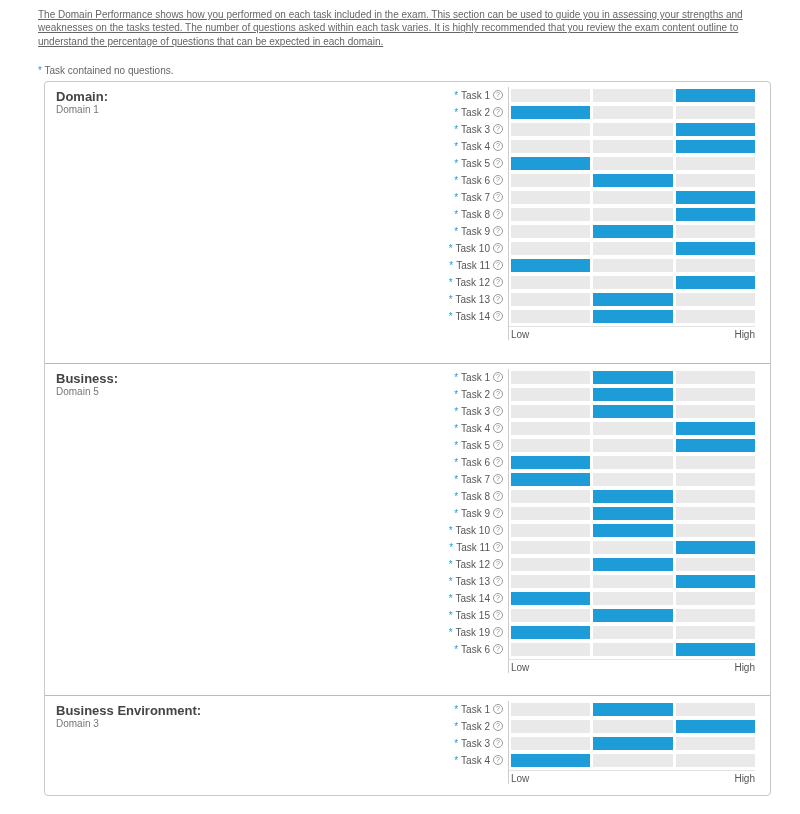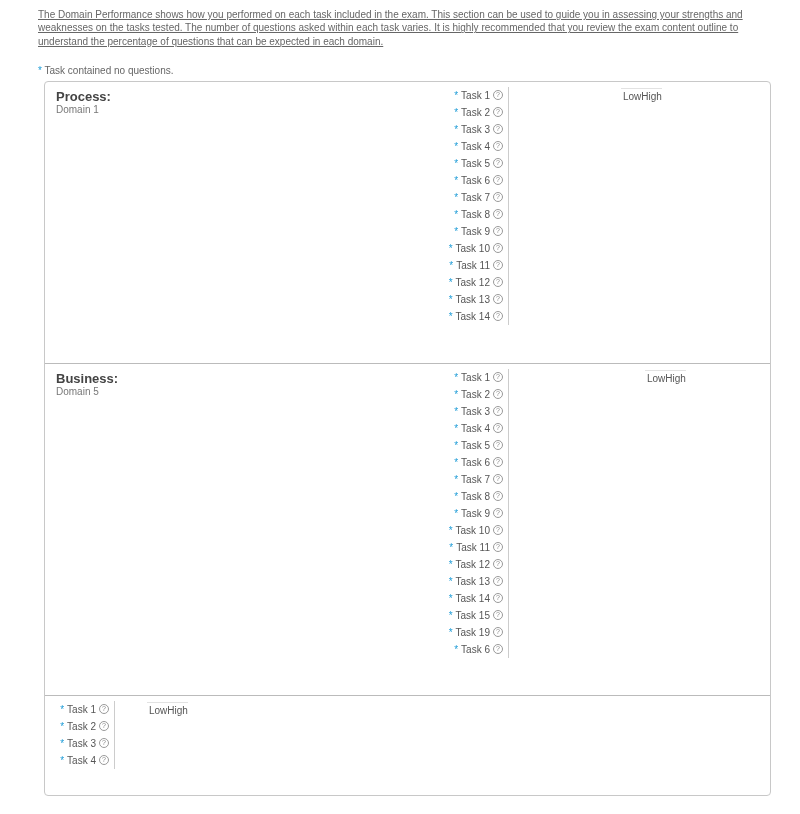--- a/index.html
+++ b/index.html
@@ -49,21 +49,21 @@
     height:17px;display:flex;align-items:center;justify-content:flex-end;
     gap:3px;padding-right:5px;font-size:10px;color:#555;white-space:nowrap;
   }
   .label-row .marker{color:var(--marker);font-size:10px;}
   .info{
     width:10px;height:10px;flex:none;border:1px solid #9a9a9a;border-radius:50%;
     font-size:7px;line-height:8px;text-align:center;color:#888;
     display:inline-block;cursor:pointer;
   }
   .chart-right{
-    flex:1;display:flex;flex-direction:row;
+    flex:1;display:flex;flex-direction:column;
     border-left:1px solid #CCCCCC;
   }
   .track-row{height:17px;display:flex;align-items:center;}
   .track{width:100%;height:13px;display:flex;gap:3px;padding-left:2px;}
   .seg{flex:1;background:var(--bar-track);}
   .seg.filled{background:var(--bar-fill);}
   .axis{
     display:flex;justify-content:space-between;
     font-size:10px;color:#555;padding:2px 0 0 2px;
     border-top:1px solid #E2E2E2;margin-top:1px;
@@ -71,21 +71,21 @@
 </style>
 </head>
 <body>
 
 <div class="page">
   <p class="description">The Domain Performance shows how you performed on each task included in the exam. This section can be used to guide you in assessing your strengths and weaknesses on the tasks tested. The number of questions asked within each task varies. It is highly recommended that you review the exam content outline to understand the percentage of questions that can be expected in each domain.</p>
   <p class="footnote"><span class="marker">*</span> <span>Task contained no questions.</span></p>
   <div class="panel">
       <div class="domain-section">
         <div class="domain-header">
-          <h2>Process:</h2>
+          <h2>Domain:</h2>
           <div class="sub">Domain 1</div>
         </div>
         <div class="chart">
           <div class="chart-left">
             <div class="label-row">
               <span class="marker">*</span>
               <span>Task 1</span>
               <span class="info">?</span>
             </div>
             <div class="label-row">
@@ -474,20 +474,24 @@
               </div>
             </div>
             <div class="axis">
               <span>Low</span>
               <span>High</span>
             </div>
           </div>
         </div>
       </div>
       <div class="domain-section">
+        <div class="domain-header">
+          <h2>Business Environment:</h2>
+          <div class="sub">Domain 3</div>
+        </div>
         <div class="chart">
           <div class="chart-left">
             <div class="label-row">
               <span class="marker">*</span>
               <span>Task 1</span>
               <span class="info">?</span>
             </div>
             <div class="label-row">
               <span class="marker">*</span>
               <span>Task 2</span>

